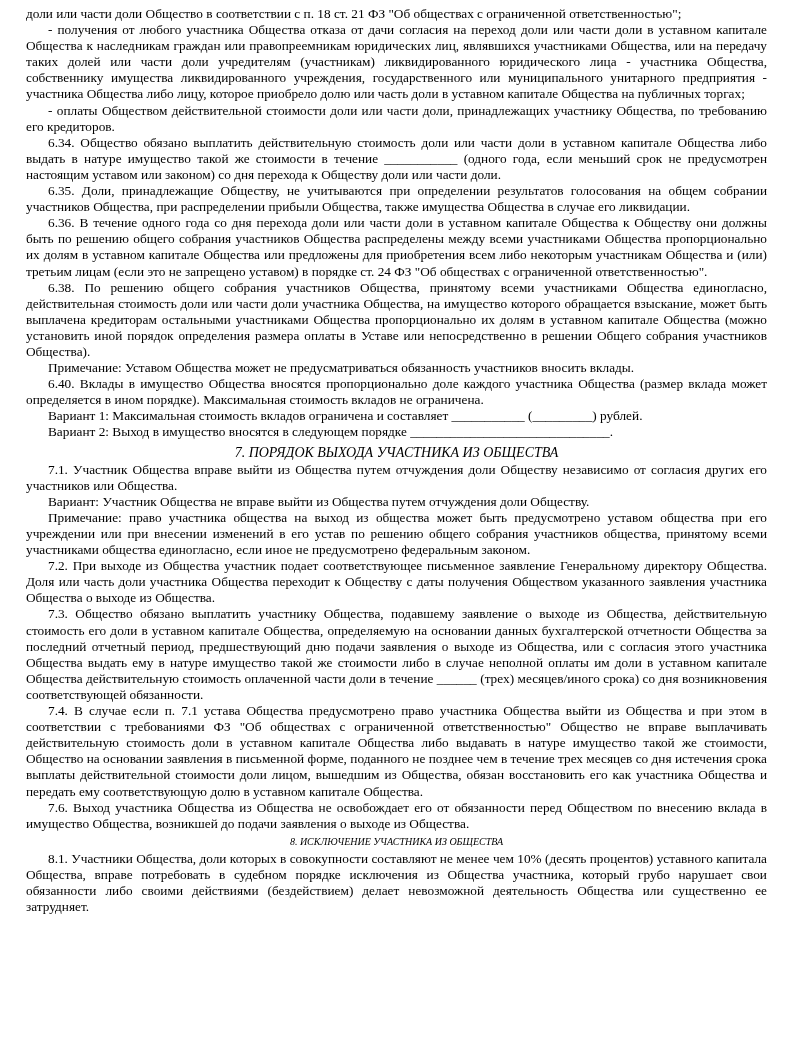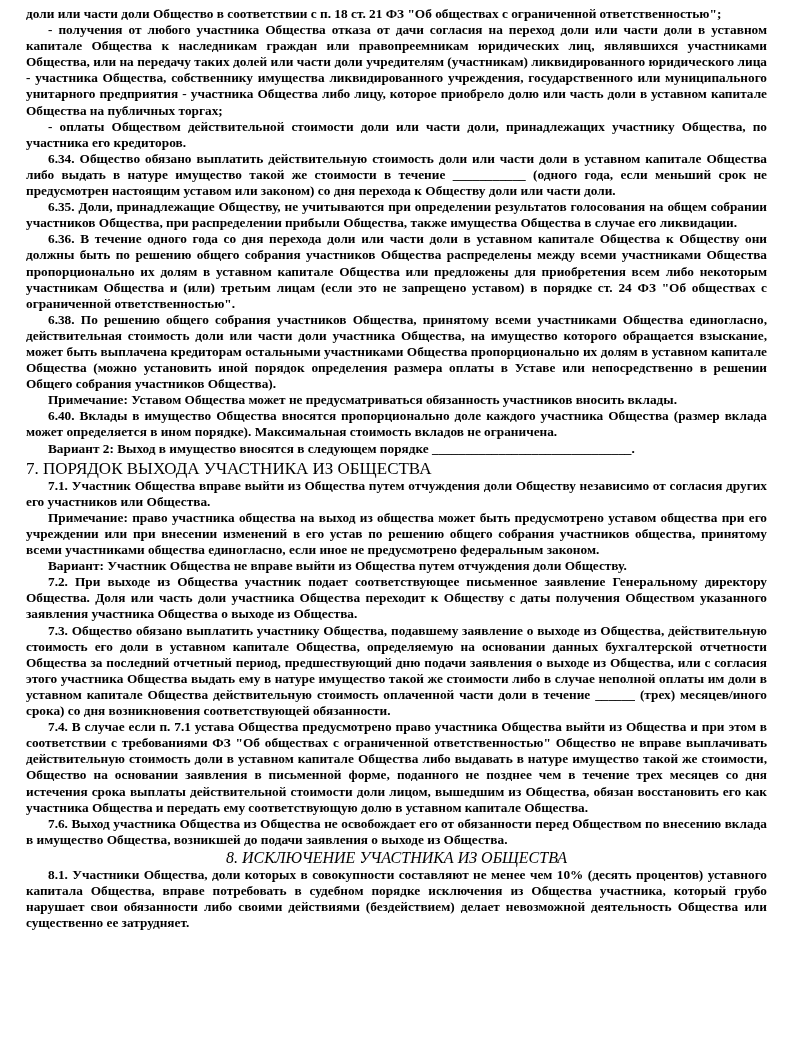--- a/index.html
+++ b/index.html
@@ -21,61 +21,63 @@
   }
   p.para {
     margin: 0;
     padding: 0;
     font-size: 13.3px;
     line-height: 16.1px;
     text-align: justify;
     text-justify: inter-word;
     text-indent: 0;
     hyphens: none;
-    font-weight: bold;
   }
   p.indent {
     text-indent: 22px;
   }
   h2.heading {
     margin: 4px 0 1px 0;
     padding: 0;
-    font-size: 17px;
+    font-size: 14px;
     line-height: 16.1px;
+    font-style: italic;
     font-weight: normal;
+    text-align: center;
   }
   h2.heading-upper {
     margin: 2px 0 1px 0;
     padding: 0;
-    font-size: 16px;
+    font-size: 10px;
     line-height: 16.1px;
     font-style: italic;
     font-weight: normal;
     text-align: center;
   }
 </style>
 </head>
 <body>
 
 <div class="page">
   <div id="doc-body">
       <p class="para">доли или части доли Общество в соответствии с п. 18 ст. 21 ФЗ "Об обществах с ограниченной ответственностью";</p>
       <p class="para indent">- получения от любого участника Общества отказа от дачи согласия на переход доли или части доли в уставном капитале Общества к наследникам граждан или правопреемникам юридических лиц, являвшихся участниками Общества, или на передачу таких долей или части доли учредителям (участникам) ликвидированного юридического лица - участника Общества, собственнику имущества ликвидированного учреждения, государственного или муниципального унитарного предприятия - участника Общества либо лицу, которое приобрело долю или часть доли в уставном капитале Общества на публичных торгах;</p>
-      <p class="para indent">- оплаты Обществом действительной стоимости доли или части доли, принадлежащих участнику Общества, по участника его кредиторов.</p>
+      <p class="para indent">- оплаты Обществом действительной стоимости доли или части доли, принадлежащих участнику Общества, по требованию его кредиторов.</p>
       <p class="para indent">6.34. Общество обязано выплатить действительную стоимость доли или части доли в уставном капитале Общества либо выдать в натуре имущество такой же стоимости в течение ___________ (одного года, если меньший срок не предусмотрен настоящим уставом или законом) со дня перехода к Обществу доли или части доли.</p>
       <p class="para indent">6.35. Доли, принадлежащие Обществу, не учитываются при определении результатов голосования на общем собрании участников Общества, при распределении прибыли Общества, также имущества Общества в случае его ликвидации.</p>
       <p class="para indent">6.36. В течение одного года со дня перехода доли или части доли в уставном капитале Общества к Обществу они должны быть по решению общего собрания участников Общества распределены между всеми участниками Общества пропорционально их долям в уставном капитале Общества или предложены для приобретения всем либо некоторым участникам Общества и (или) третьим лицам (если это не запрещено уставом) в порядке ст. 24 ФЗ "Об обществах с ограниченной ответственностью".</p>
       <p class="para indent">6.38. По решению общего собрания участников Общества, принятому всеми участниками Общества единогласно, действительная стоимость доли или части доли участника Общества, на имущество которого обращается взыскание, может быть выплачена кредиторам остальными участниками Общества пропорционально их долям в уставном капитале Общества (можно установить иной порядок определения размера оплаты в Уставе или непосредственно в решении Общего собрания участников Общества).</p>
       <p class="para indent">Примечание: Уставом Общества может не предусматриваться обязанность участников вносить вклады.</p>
       <p class="para indent">6.40. Вклады в имущество Общества вносятся пропорционально доле каждого участника Общества (размер вклада может определяется в ином порядке). Максимальная стоимость вкладов не ограничена.</p>
+      <p class="para indent">Вариант 1: Максимальная стоимость вкладов ограничена и составляет ___________ (_________) рублей.</p>
       <p class="para indent">Вариант 2: Выход в имущество вносятся в следующем порядке ______________________________.</p>
       <h2 class="heading">7. ПОРЯДОК ВЫХОДА УЧАСТНИКА ИЗ ОБЩЕСТВА</h2>
       <p class="para indent">7.1. Участник Общества вправе выйти из Общества путем отчуждения доли Обществу независимо от согласия других его участников или Общества.</p>
+      <p class="para indent">Вариант: Участник Общества не вправе выйти из Общества путем отчуждения доли Обществу.</p>
       <p class="para indent">Примечание: право участника общества на выход из общества может быть предусмотрено уставом общества при его учреждении или при внесении изменений в его устав по решению общего собрания участников общества, принятому всеми участниками общества единогласно, если иное не предусмотрено федеральным законом.</p>
-      <p class="para indent">Вариант: Участник Общества не вправе выйти из Общества путем отчуждения доли Обществу.</p>
       <p class="para indent">7.2. При выходе из Общества участник подает соответствующее письменное заявление Генеральному директору Общества. Доля или часть доли участника Общества переходит к Обществу с даты получения Обществом указанного заявления участника Общества о выходе из Общества.</p>
       <p class="para indent">7.3. Общество обязано выплатить участнику Общества, подавшему заявление о выходе из Общества, действительную стоимость его доли в уставном капитале Общества, определяемую на основании данных бухгалтерской отчетности Общества за последний отчетный период, предшествующий дню подачи заявления о выходе из Общества, или с согласия этого участника Общества выдать ему в натуре имущество такой же стоимости либо в случае неполной оплаты им доли в уставном капитале Общества действительную стоимость оплаченной части доли в течение ______ (трех) месяцев/иного срока) со дня возникновения соответствующей обязанности.</p>
       <p class="para indent">7.4. В случае если п. 7.1 устава Общества предусмотрено право участника Общества выйти из Общества и при этом в соответствии с требованиями ФЗ "Об обществах с ограниченной ответственностью" Общество не вправе выплачивать действительную стоимость доли в уставном капитале Общества либо выдавать в натуре имущество такой же стоимости, Общество на основании заявления в письменной форме, поданного не позднее чем в течение трех месяцев со дня истечения срока выплаты действительной стоимости доли лицом, вышедшим из Общества, обязан восстановить его как участника Общества и передать ему соответствующую долю в уставном капитале Общества.</p>
       <p class="para indent">7.6. Выход участника Общества из Общества не освобождает его от обязанности перед Обществом по внесению вклада в имущество Общества, возникшей до подачи заявления о выходе из Общества.</p>
       <h2 class="heading-upper">8. ИСКЛЮЧЕНИЕ УЧАСТНИКА ИЗ ОБЩЕСТВА</h2>
       <p class="para indent">8.1. Участники Общества, доли которых в совокупности составляют не менее чем 10% (десять процентов) уставного капитала Общества, вправе потребовать в судебном порядке исключения из Общества участника, который грубо нарушает свои обязанности либо своими действиями (бездействием) делает невозможной деятельность Общества или существенно ее затрудняет.</p>
     </div>
 </div>
 
 </body></html>

